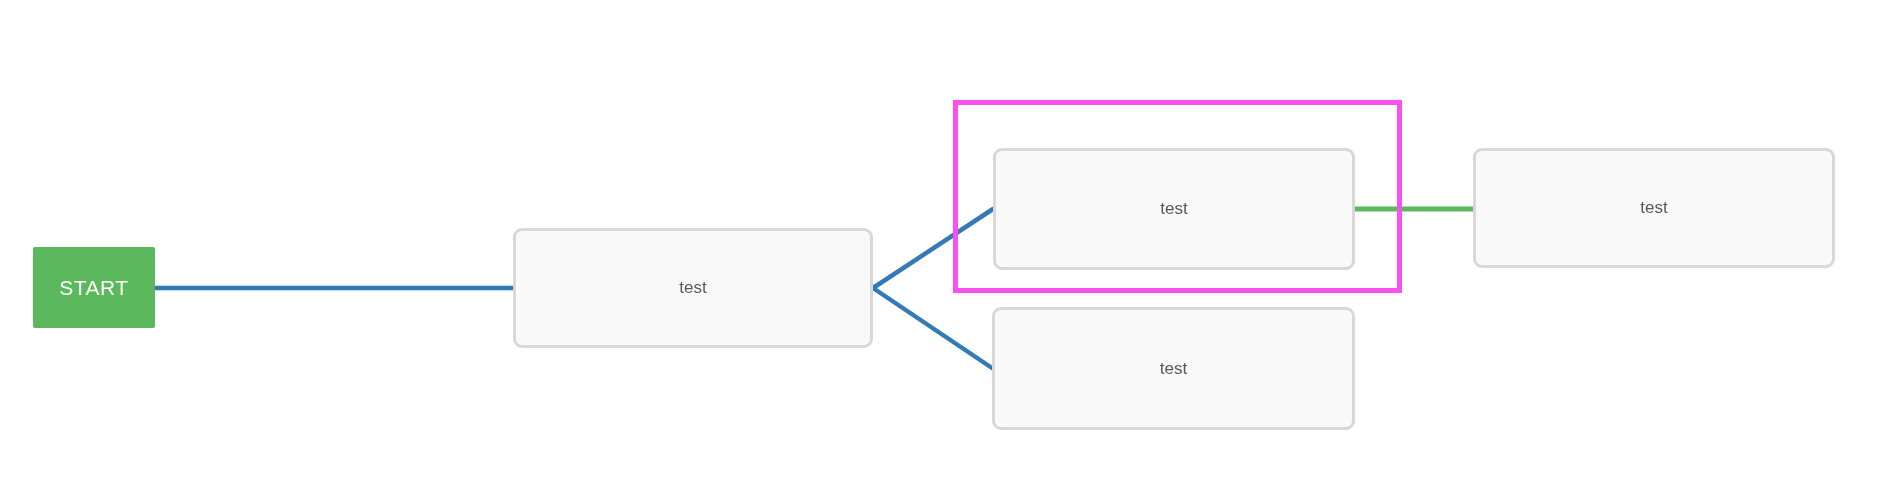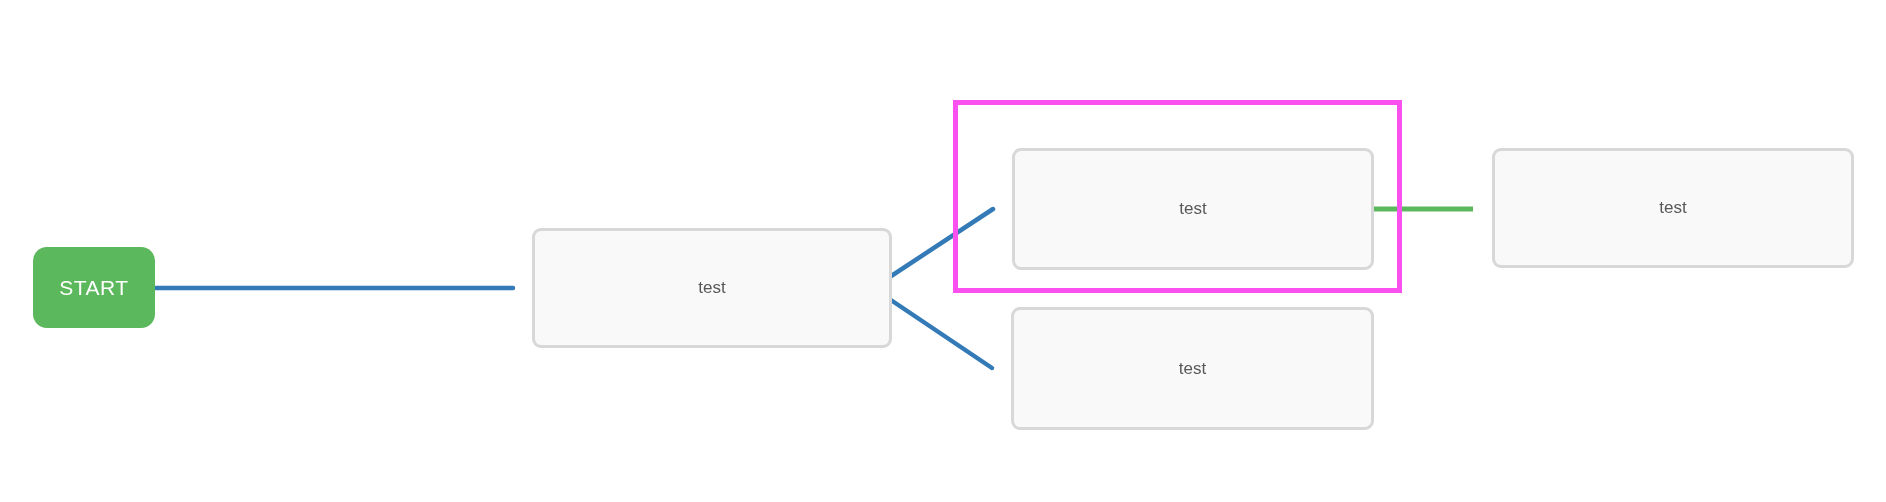--- a/index.html
+++ b/index.html
@@ -49,21 +49,21 @@
   }
 
   .start-node {
     position: absolute;
     left: 33px;
     top: 247px;
     width: 122px;
     height: 81px;
     background: var(--start-green, #5cb85c);
     border: none;
-    border-radius: 14px;
+    border-radius: 2px;
     color: var(--start-text, #ffffff);
     font-size: 21px;
     font-family: "Liberation Sans", "DejaVu Sans", sans-serif;
     display: flex;
     align-items: center;
     justify-content: center;
     letter-spacing: 0.5px;
     cursor: pointer;
   }
 
@@ -74,21 +74,20 @@
     background: var(--node-bg, #f9f9f9);
     border: 3px solid var(--node-border, #d8d8d8);
     border-radius: 9px;
     box-sizing: border-box;
     display: flex;
     align-items: center;
     justify-content: center;
     color: var(--node-text, #58585b);
     font-size: 17px;
     cursor: pointer;
-    margin-left: 19px;
   }
 
   .node-1 { left: 513px; top: 228px; width: 360px; height: 120px; }
   .node-2 { left: 993px; top: 148px; width: 362px; height: 122px; }
   .node-3 { left: 1473px; top: 148px; width: 362px; height: 120px; }
   .node-4 { left: 992px; top: 307px; width: 363px; height: 123px; }
 </style>
 </head>
 <body>
 

